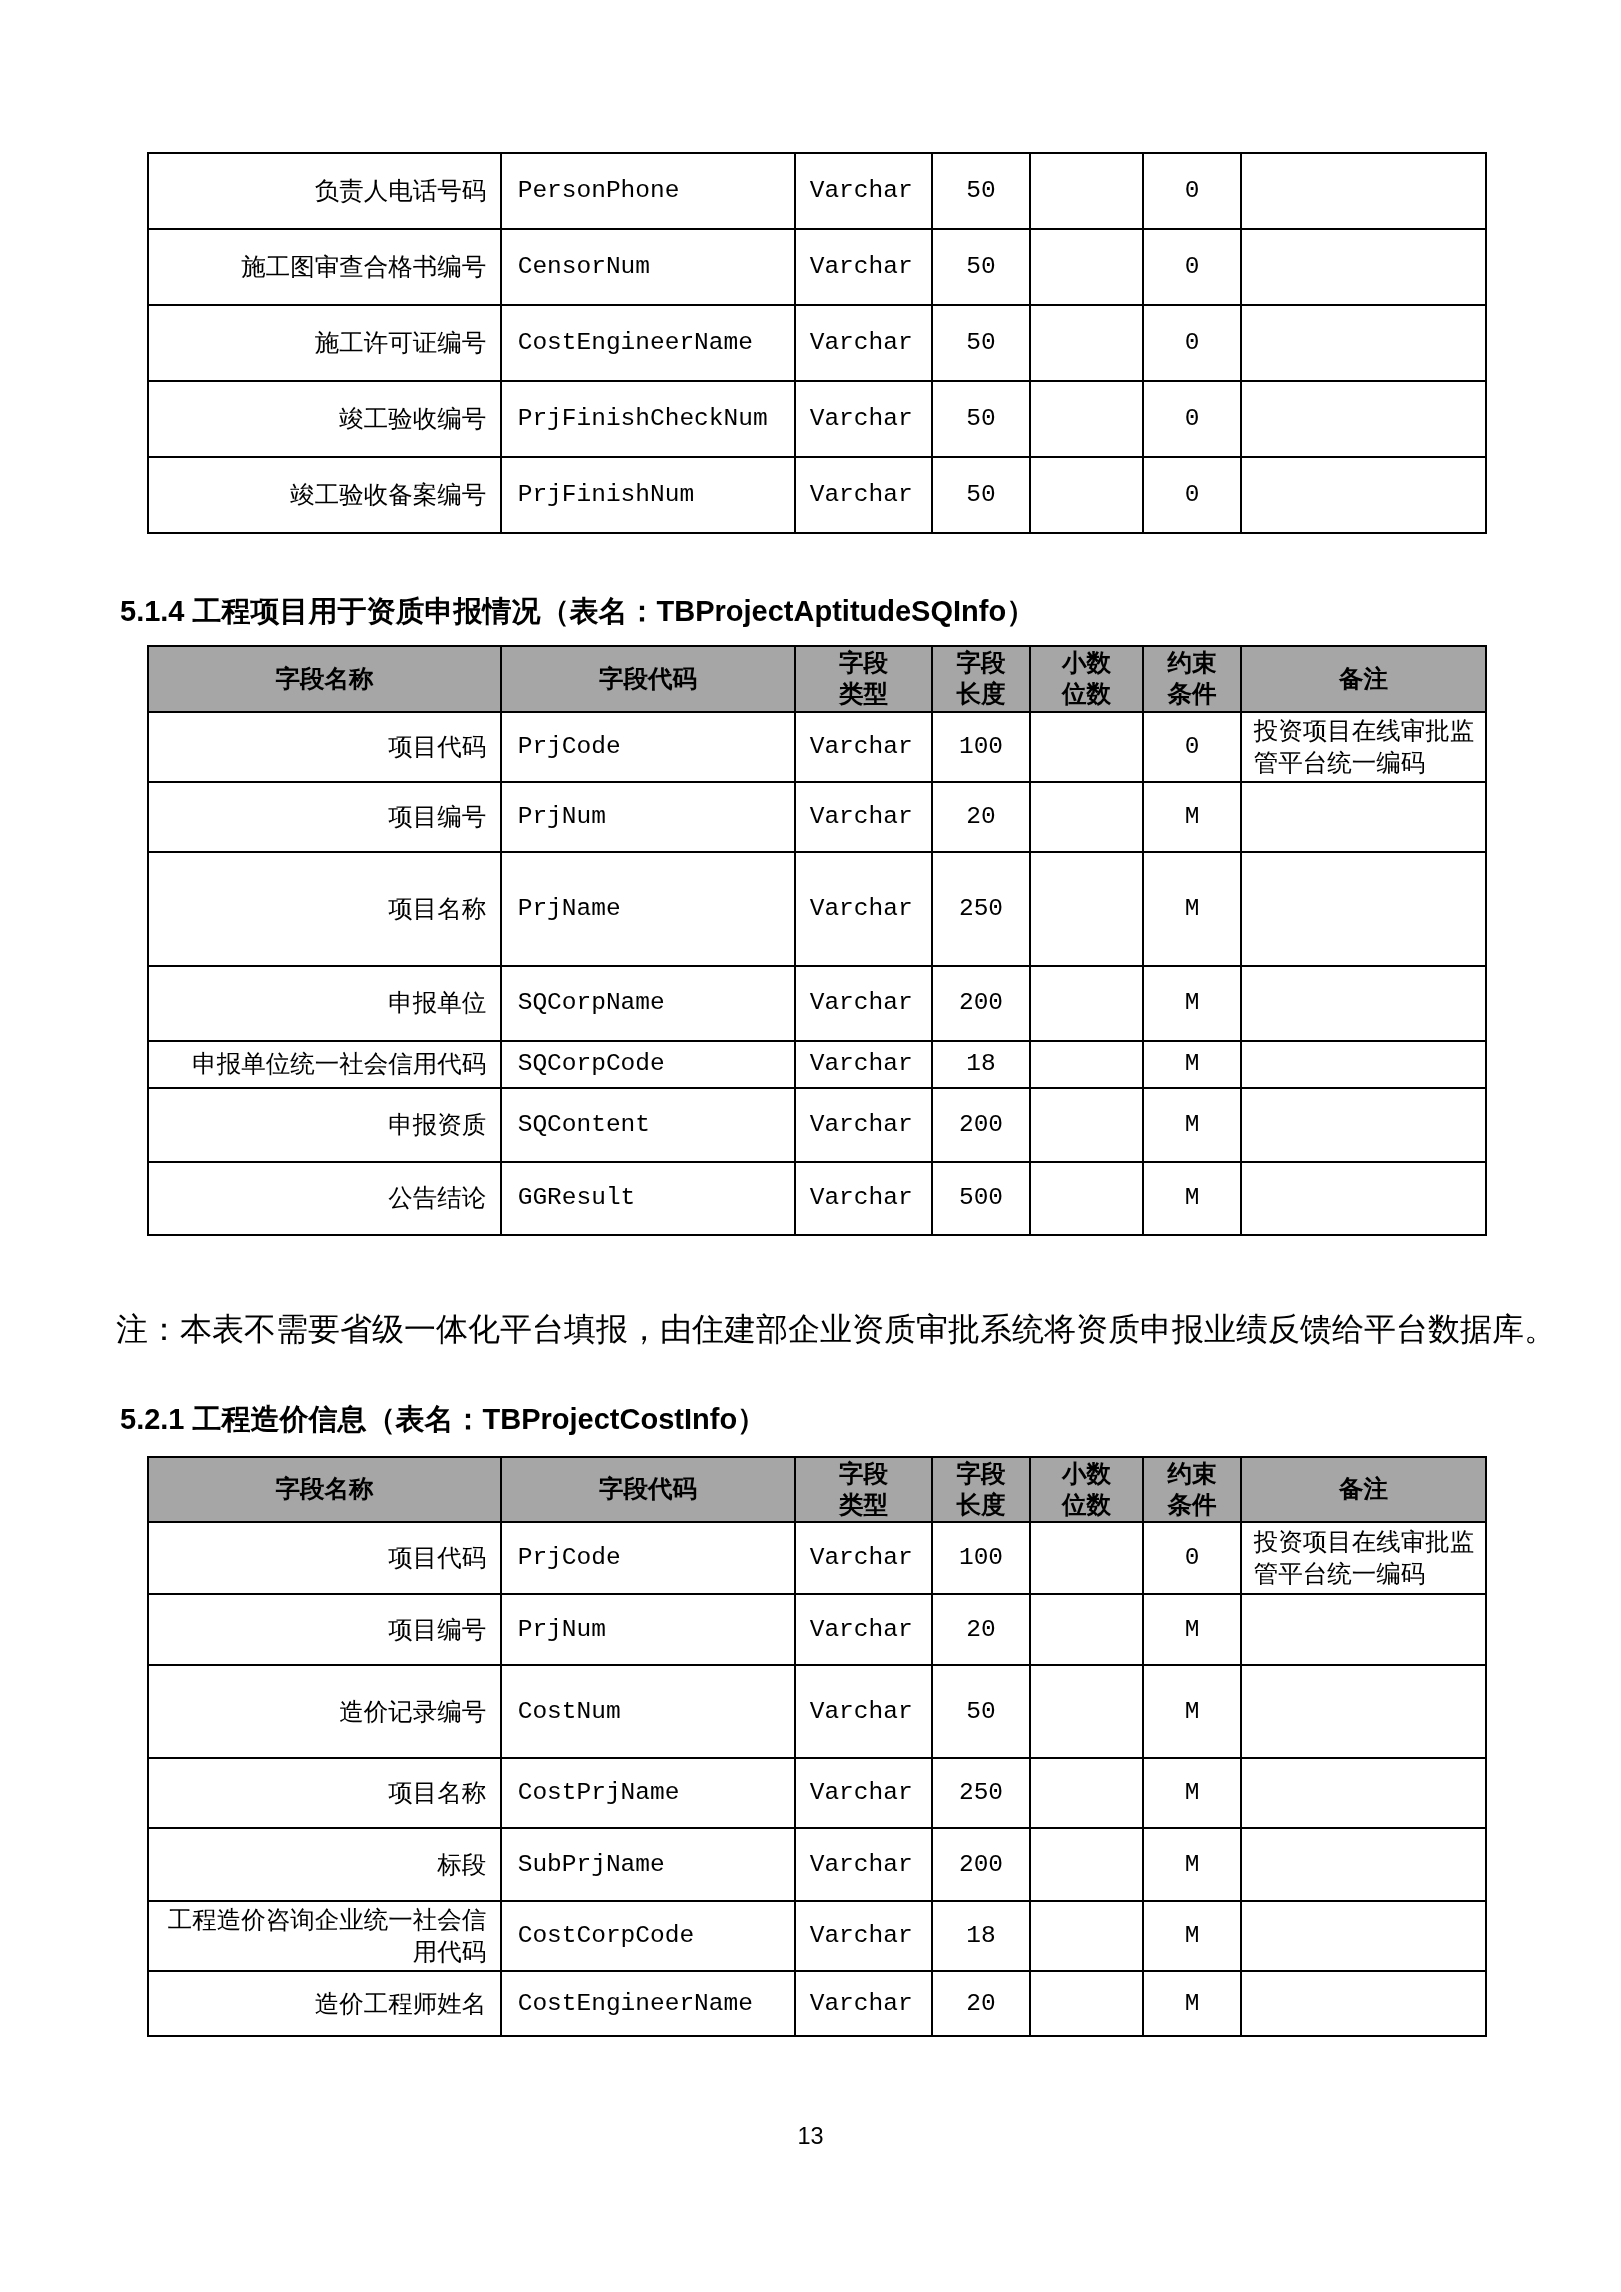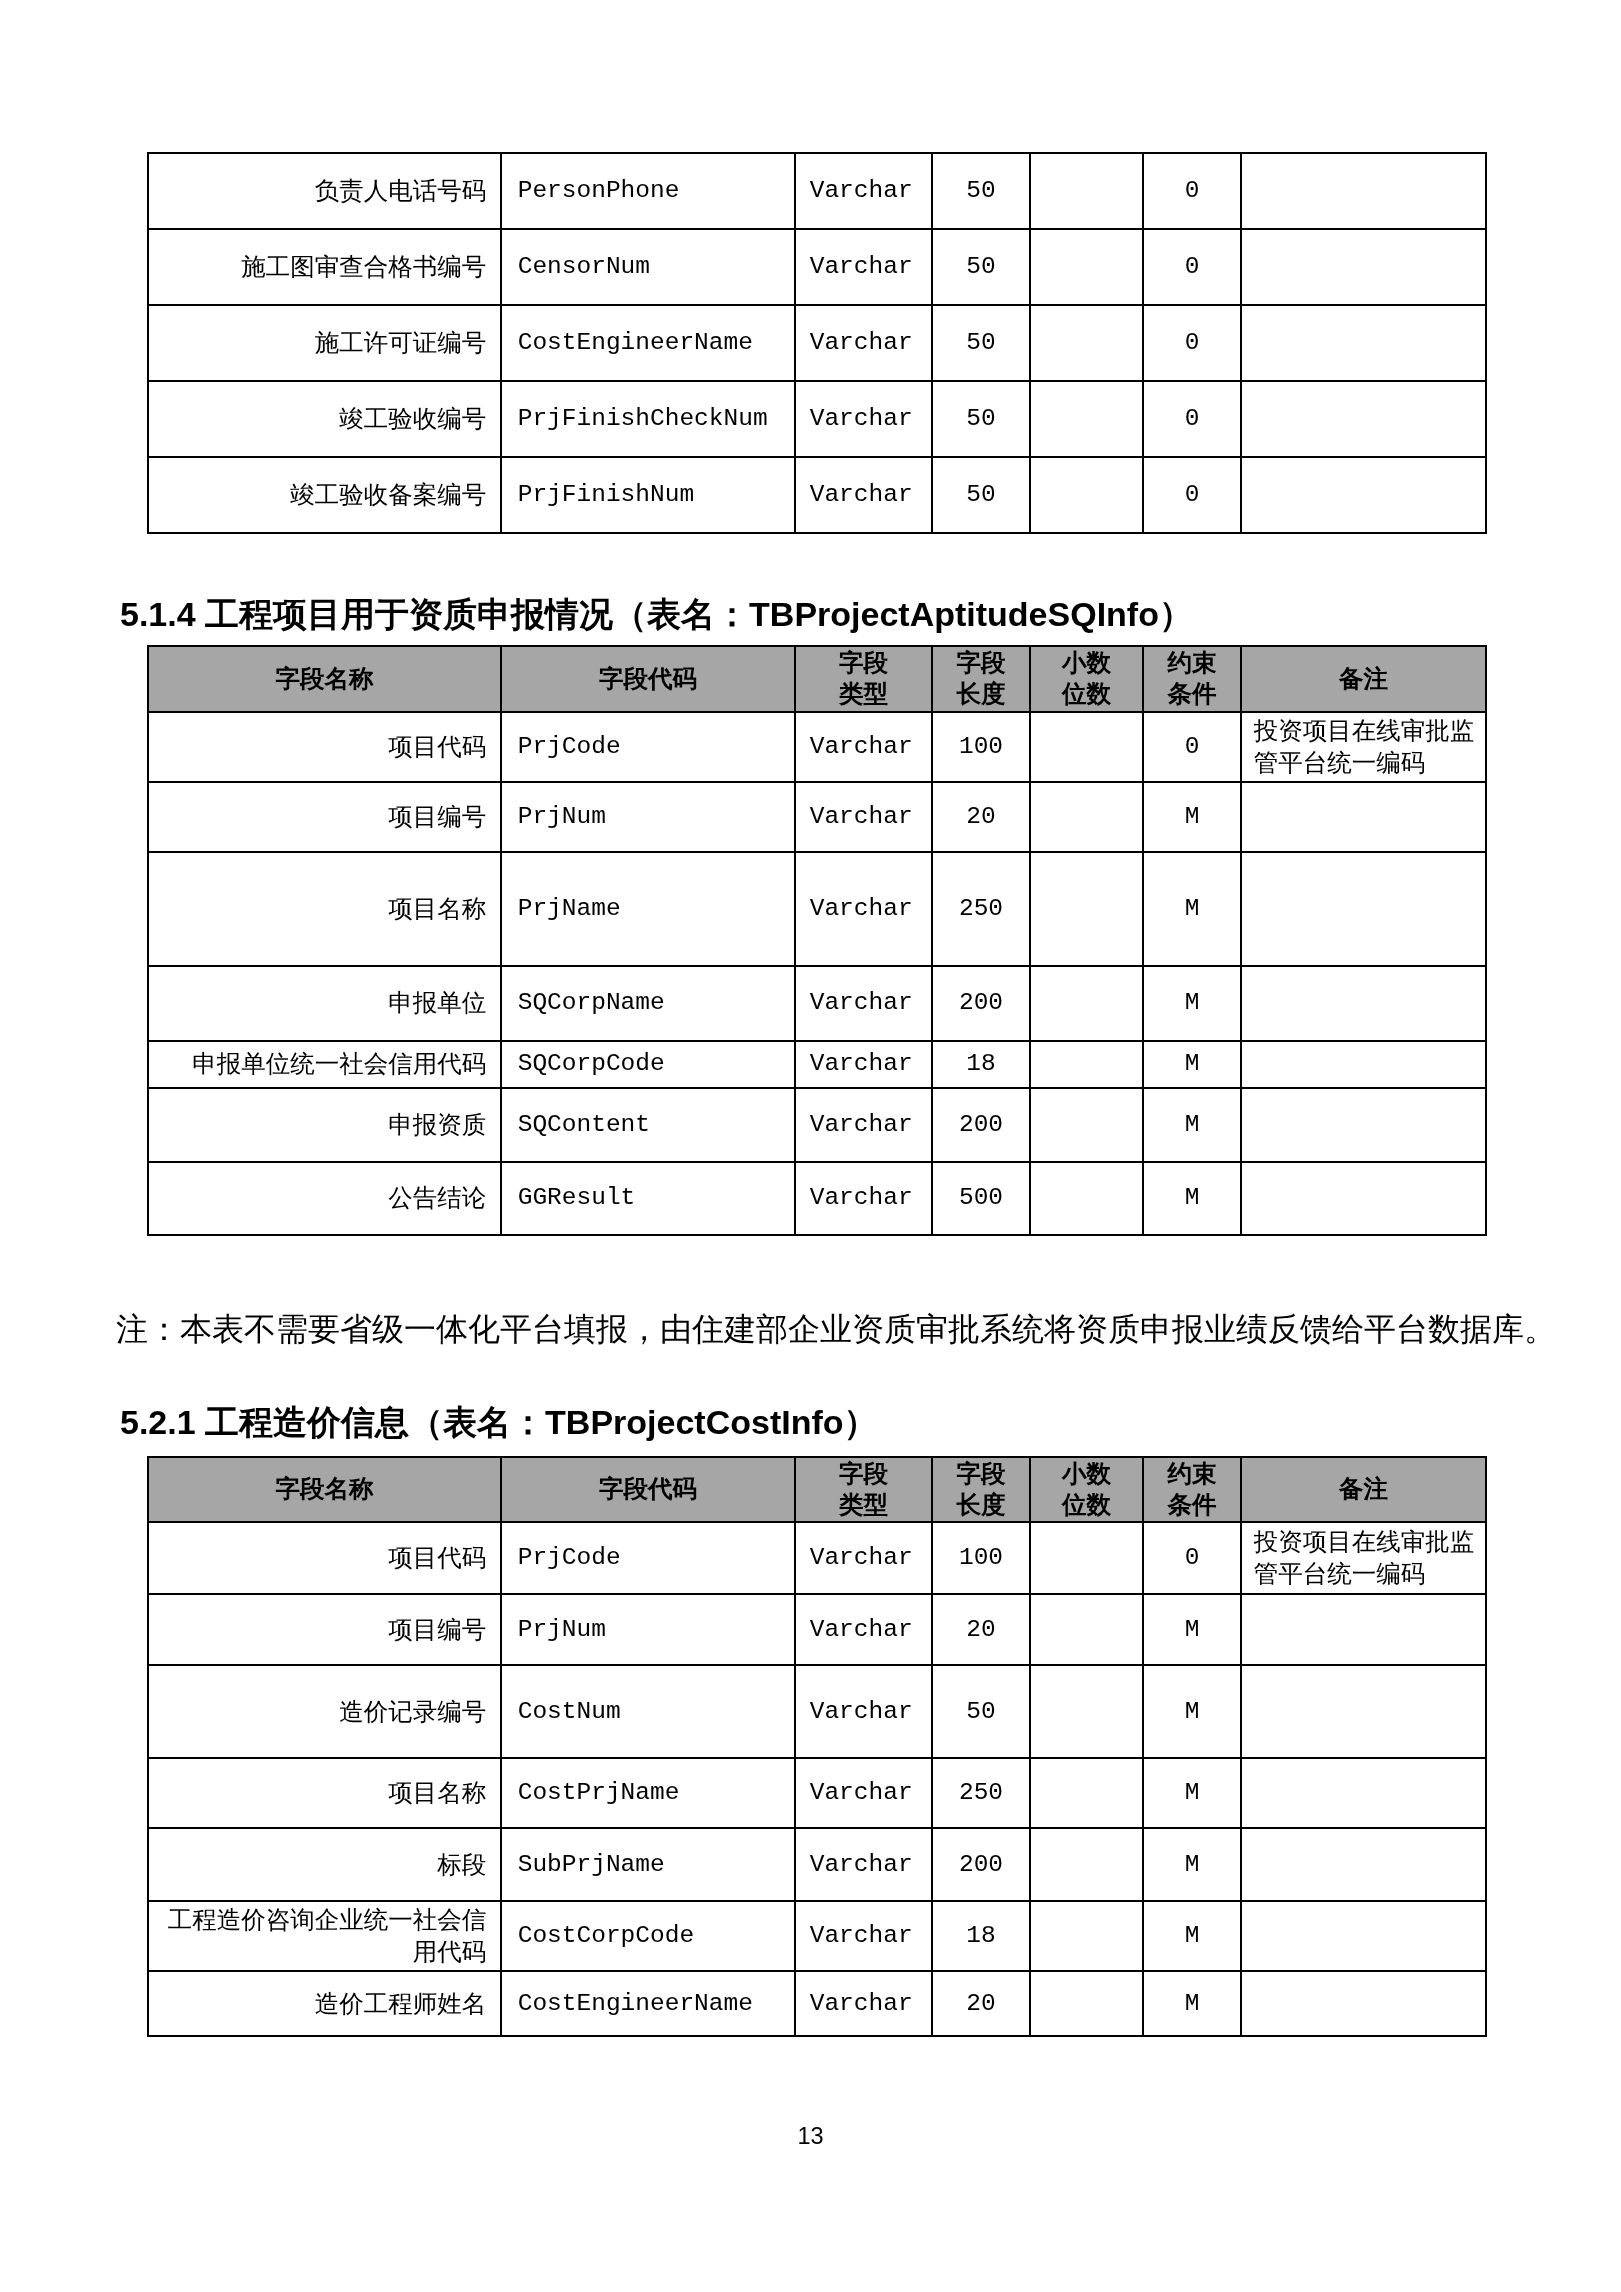--- a/index.html
+++ b/index.html
@@ -44,21 +44,21 @@
   #tbl-cost tbody tr:nth-child(3) { height:93px; }
   #tbl-cost tbody tr:nth-child(4) { height:70px; }
   #tbl-cost tbody tr:nth-child(5) { height:73px; }
   #tbl-cost tbody tr:nth-child(6) { height:59px; }
   #tbl-cost tbody tr:nth-child(7) { height:65px; }
   #tbl-cost tbody tr:nth-child(8) { height:75px; }
 
   .heading {
     position:absolute; left:120px;
     font-family:"Liberation Sans", sans-serif; font-weight:bold;
-    font-size:34px; white-space:nowrap;
+    font-size:29px; white-space:nowrap;
   }
   .h514 { top:592px; }
   .h521 { top:1400px; }
   .note {
     position:absolute; top:1308px; left:116px; width:1402px;
     font-size:32px; font-family:"Liberation Serif", serif; white-space:nowrap;
   }
   .pagenum {
     position:absolute; top:2123px; left:0; width:100%;
     text-align:center; font-size:23.5px; font-family:Liberation Sans, sans-serif;

